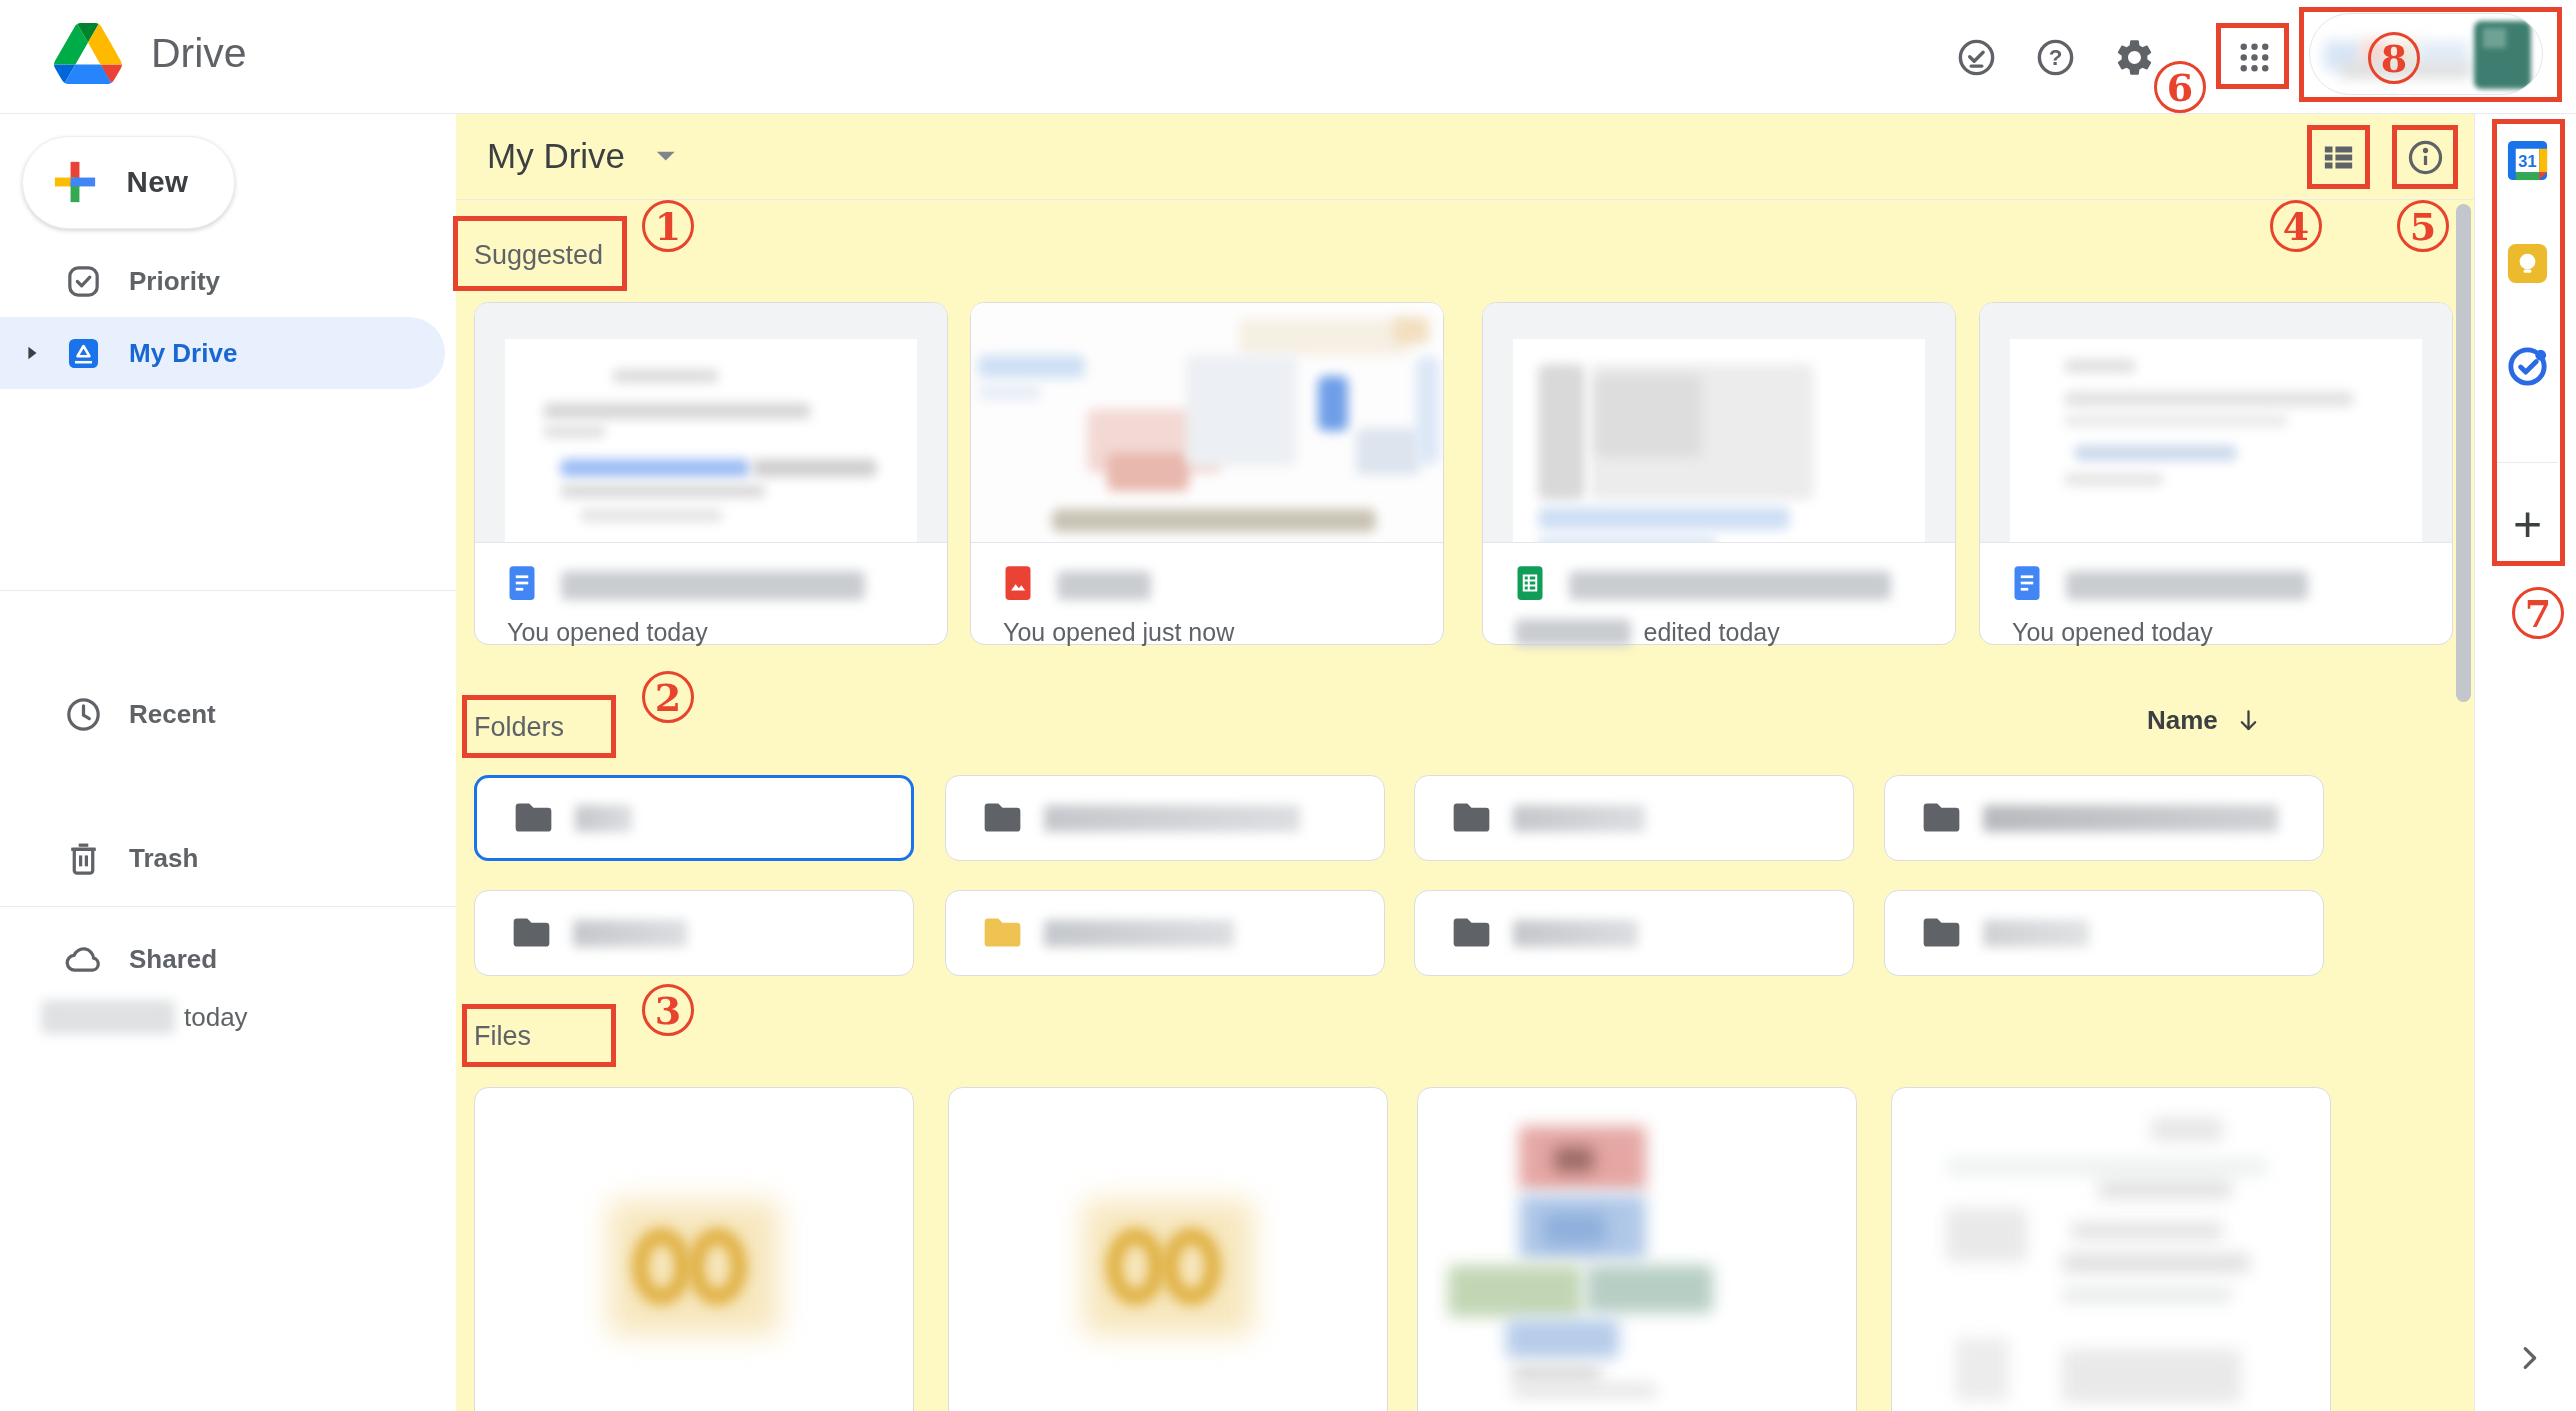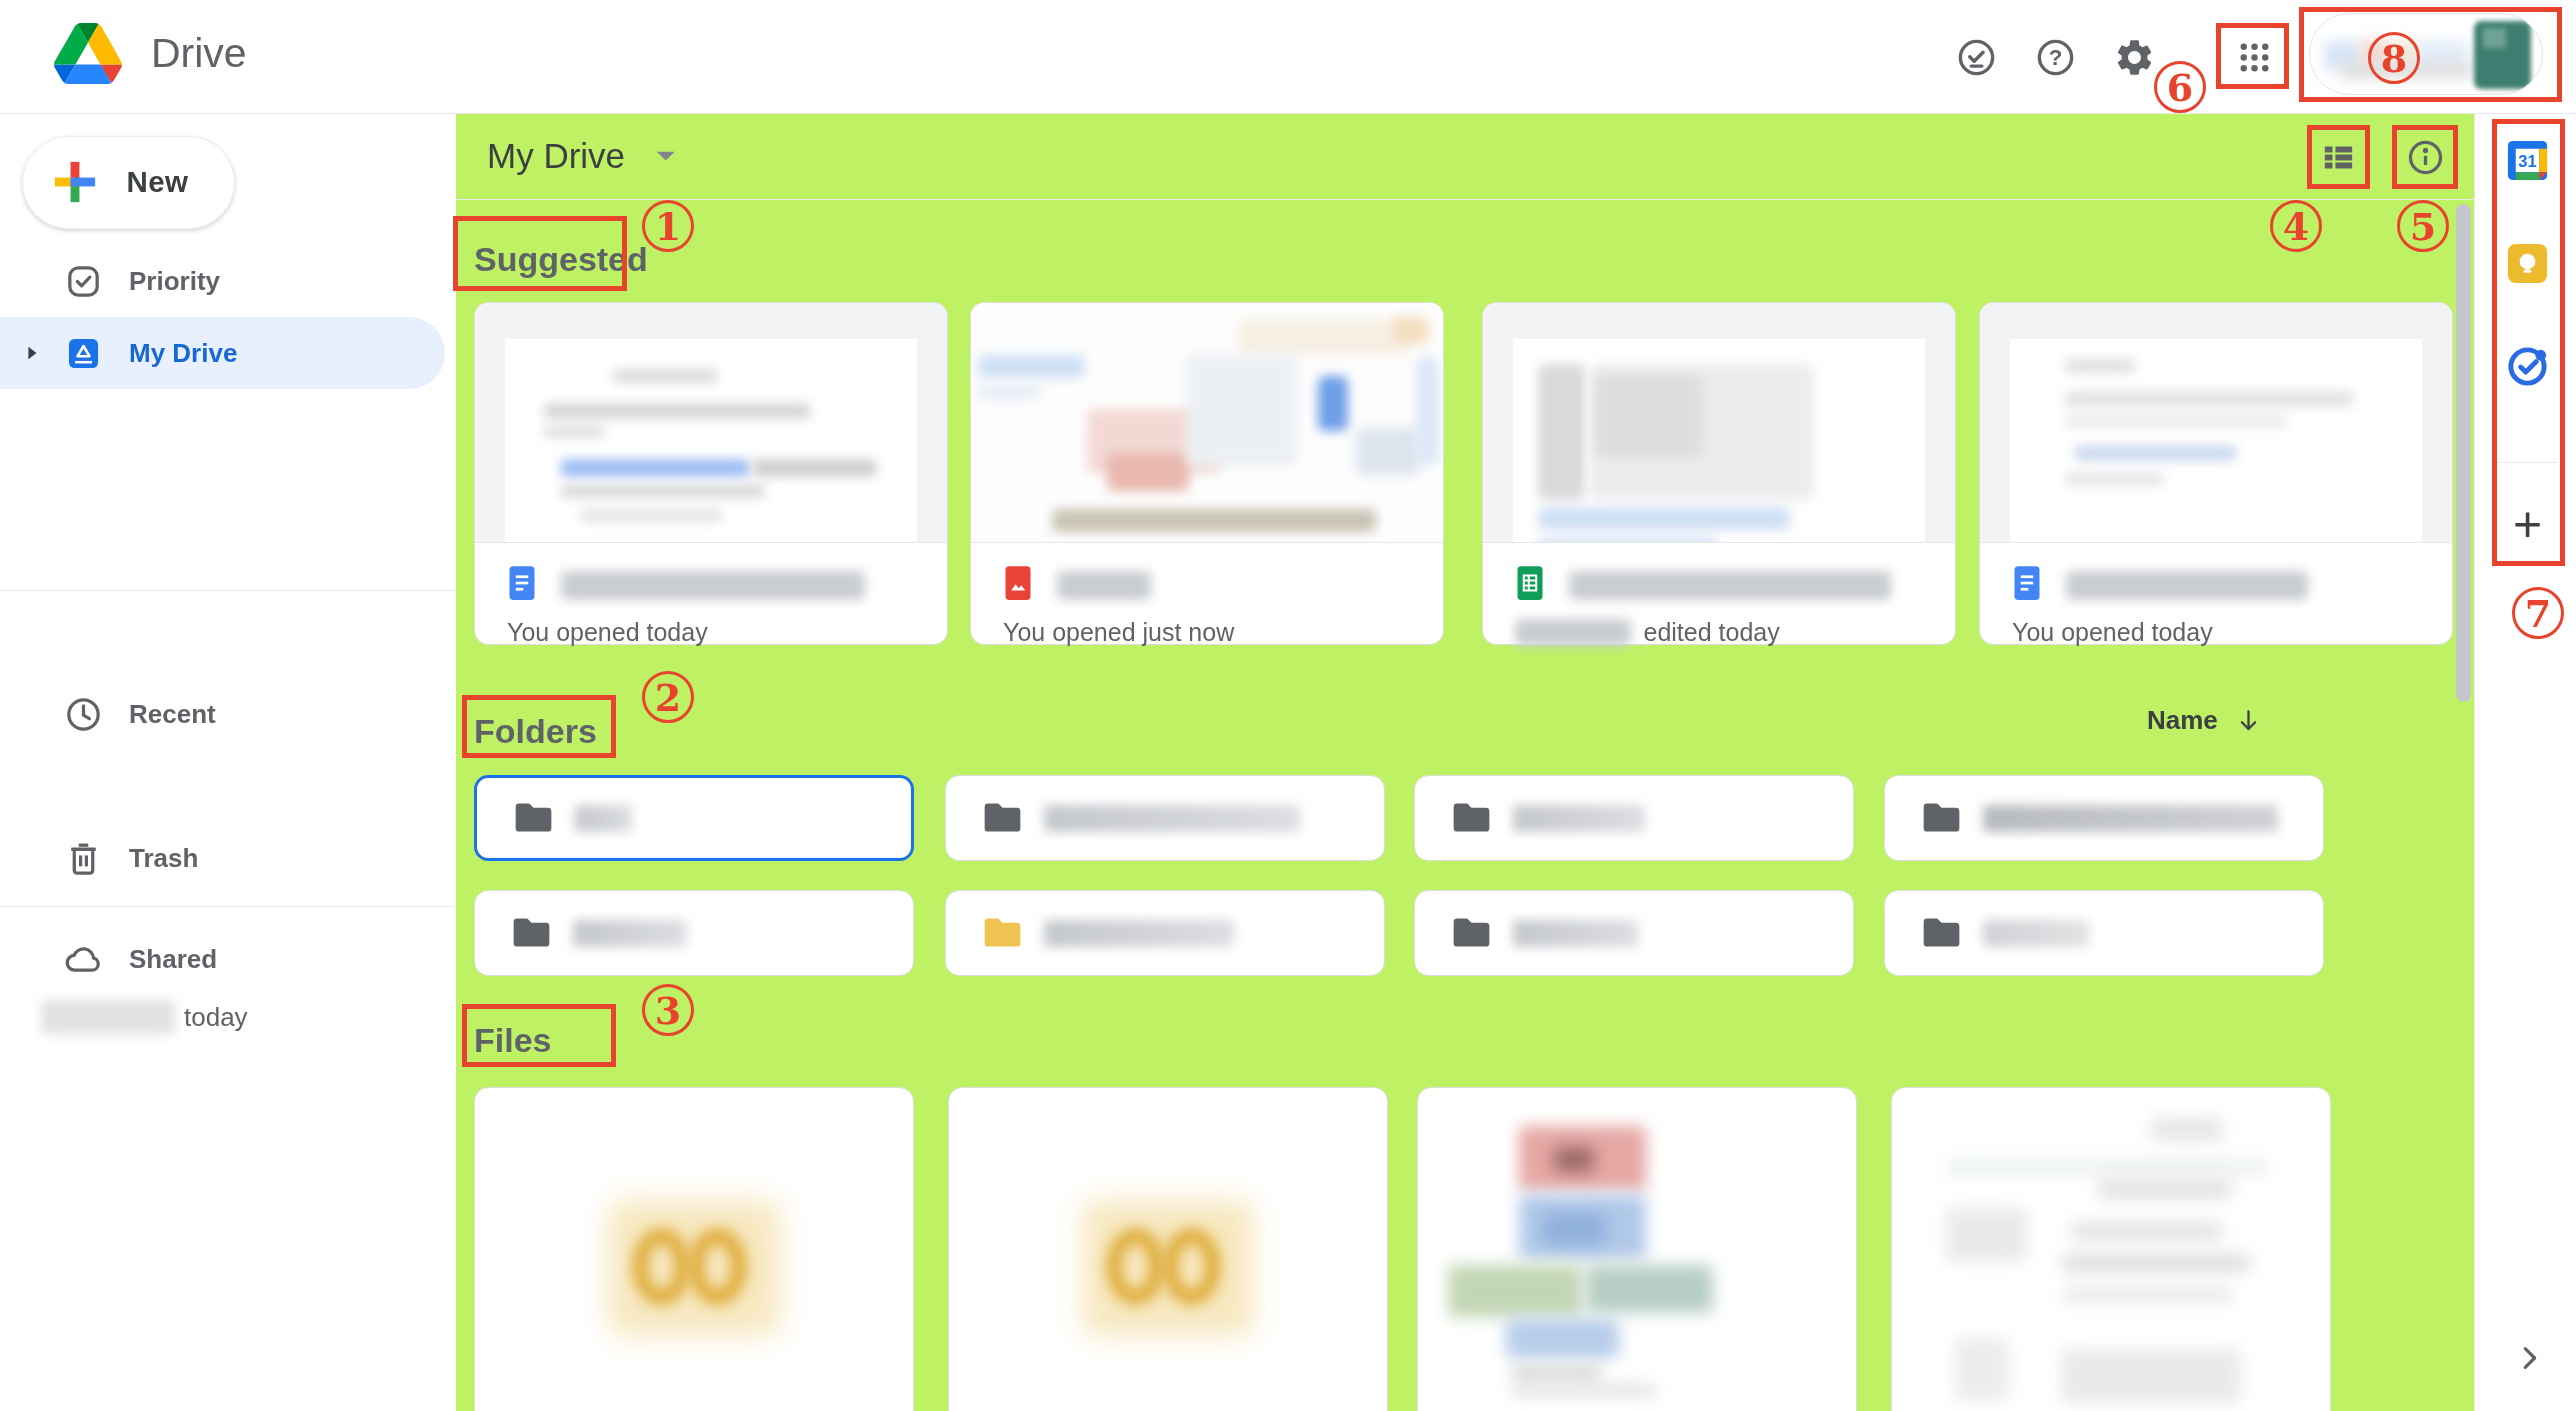--- a/index.html
+++ b/index.html
@@ -6,21 +6,21 @@
     --red:#e8432d;
     --gray:#5f6368;
     --dark:#3c4043;
     --border:#dadce0;
     --divider:#e8eaed;
     --sel-bg:#e8f0fe;
     --sel-text:#1967d2;
   }
   *{box-sizing:border-box}
   body{margin:0;background:#fff}
-  #app{position:relative;width:2576px;height:1411px;background:#bef264;overflow:hidden;
+  #app{position:relative;width:2576px;height:1411px;background:#fef9c3;overflow:hidden;
        font-family:"Liberation Sans",sans-serif;color:var(--gray)}
   .abs{position:absolute}
   svg{display:block}
 
   
   .topbar{position:absolute;left:0;top:0;width:2576px;height:114px;background:#fff;border-bottom:1.8px solid var(--divider)}
   .logo{position:absolute;left:54px;top:23px;display:flex;align-items:center;gap:29px}
   .logo-text{font-size:41px;color:var(--gray)}
   .searchbar{position:absolute;left:459px;top:18px;width:1285px;height:77px;background:#f1f3f4;border-radius:12.5px;display:flex;align-items:center;padding:0 30px;gap:32px}
   .searchbar input{flex:1;border:none;outline:none;background:transparent;font-size:29.5px;color:#3c4043;font-family:"Liberation Sans",sans-serif}
@@ -42,21 +42,21 @@
   .side-item .s-label{position:absolute;left:129px;font-size:26px;font-weight:bold;color:var(--gray)}
   .side-item.selected{background:var(--sel-bg);border-radius:0 36px 36px 0}
   .side-item.selected .s-label{color:var(--sel-text)}
   .side-div{position:absolute;left:0;width:456px;height:0;border-top:1.8px solid var(--divider)}
   .blur-block{filter:blur(5.4px);border-radius:5.4px;background:#c9ccd0}
 
   
   .content-head-divider{position:absolute;left:456px;top:199px;width:2018px;border-top:1.8px solid var(--divider)}
   .page-title{position:absolute;left:487px;top:136px;font-size:35px;color:var(--dark);display:flex;align-items:center;gap:30px;cursor:pointer}
   .tool-icon{position:absolute;top:134px;width:47px;height:47px;display:flex;align-items:center;justify-content:center;cursor:pointer}
-  .section-label{position:absolute;font-size:34px;font-weight:bold;color:var(--gray)}
+  .section-label{position:absolute;font-size:27px;font-weight:normal;color:var(--gray)}
   .sort{position:absolute;left:2147px;top:705px;display:flex;align-items:center;gap:16px;cursor:pointer}
   .sort-label{font-size:26px;font-weight:bold;color:var(--dark)}
 
   .card{position:absolute;background:#fff;border:1.8px solid var(--border);border-radius:14.3px;cursor:pointer}
   .sg-card{width:474px;height:343px;top:302px}
   .sg-thumb{position:absolute;left:0;top:0;right:0;height:240px;background:#f1f3f4;border-radius:12.5px 12.5px 0 0;overflow:hidden;border-bottom:0.9px solid #e4e6e9}
   .sg-page{position:absolute;left:30px;right:30px;top:36px;bottom:0;background:#fff}
   .ln{position:absolute;border-radius:7.2px;filter:blur(5.4px)}
   .sg-meta-icon{position:absolute;left:32px;top:261px}
   .sg-title-blur{position:absolute;left:86px;top:268px;height:29px}

